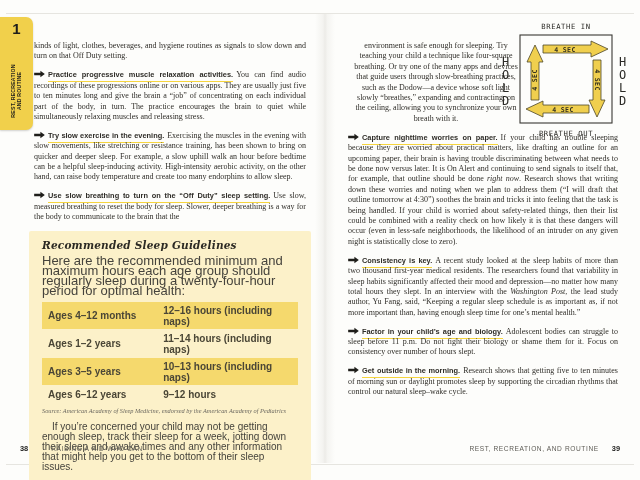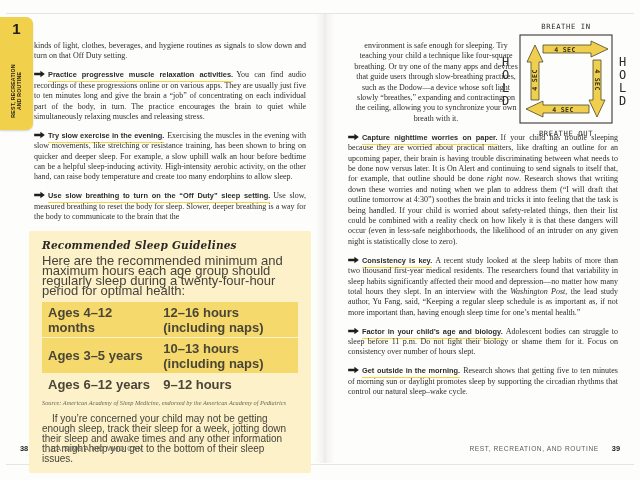--- a/index.html
+++ b/index.html
@@ -39,21 +39,21 @@
   .em { font-style:italic; }
 
   
   .guide-box { box-sizing:border-box; margin-left:-5px; width:282px; margin-top:2px;
     background:var(--box-yellow,#fcf1c9); border-radius:2px; padding:8px 13px 9px 13px; }
   .box-title { font-family:"DejaVu Serif",serif; font-style:italic; font-weight:bold;
     font-size:10.5px; color:#2c2a24; margin:0 0 5px 0; letter-spacing:0.2px; }
   .box-intro { margin:0 0 6px 0; font-family:"Liberation Sans",sans-serif; font-size:13px;
     line-height:10px; color:#45433c; }
   .guide-table { width:100%; border-collapse:collapse; margin:0 0 4px 0; }
-  .guide-table td { font-family:"Liberation Sans",sans-serif; font-weight:bold; font-size:13px;
+  .guide-table td { font-family:"Liberation Sans",sans-serif; font-weight:bold; font-size:10px;
     color:#4a4636; padding:2.5px 6px; }
   .guide-table tr { border-bottom:1px solid #fcf1c9; }
   .guide-table tr.dark { background:var(--row-yellow,#f5d96d); }
   .guide-table td.age { width:45%; }
   .box-source { margin:0 0 7px 0; font-size:6.3px; line-height:8px; font-style:italic; color:#6a675e; }
   .box-note { margin:0; font-family:"Liberation Sans",sans-serif; font-size:10px; line-height:10px;
     color:#45433c; text-indent:10px; }
 
   
   .footer { position:absolute; top:444px; font-family:"Liberation Sans",sans-serif;
@@ -115,20 +115,24 @@
 
     <div class="guide-box">
       <div class="box-title">Recommended Sleep Guidelines</div>
       <p class="box-intro">Here are the recommended minimum and maximum hours each age group should regularly sleep during a twenty-four-hour period for optimal health:</p>
       <table class="guide-table">
         <tbody>
           <tr class="dark">
             <td class="age">Ages 4–12 months</td>
             <td>12–16 hours (including naps)</td>
           </tr>
+          <tr>
+            <td class="age">Ages 1–2 years</td>
+            <td>11–14 hours (including naps)</td>
+          </tr>
           <tr class="dark">
             <td class="age">Ages 3–5 years</td>
             <td>10–13 hours (including naps)</td>
           </tr>
           <tr>
             <td class="age">Ages 6–12 years</td>
             <td>9–12 hours</td>
           </tr>
         </tbody>
       </table>

